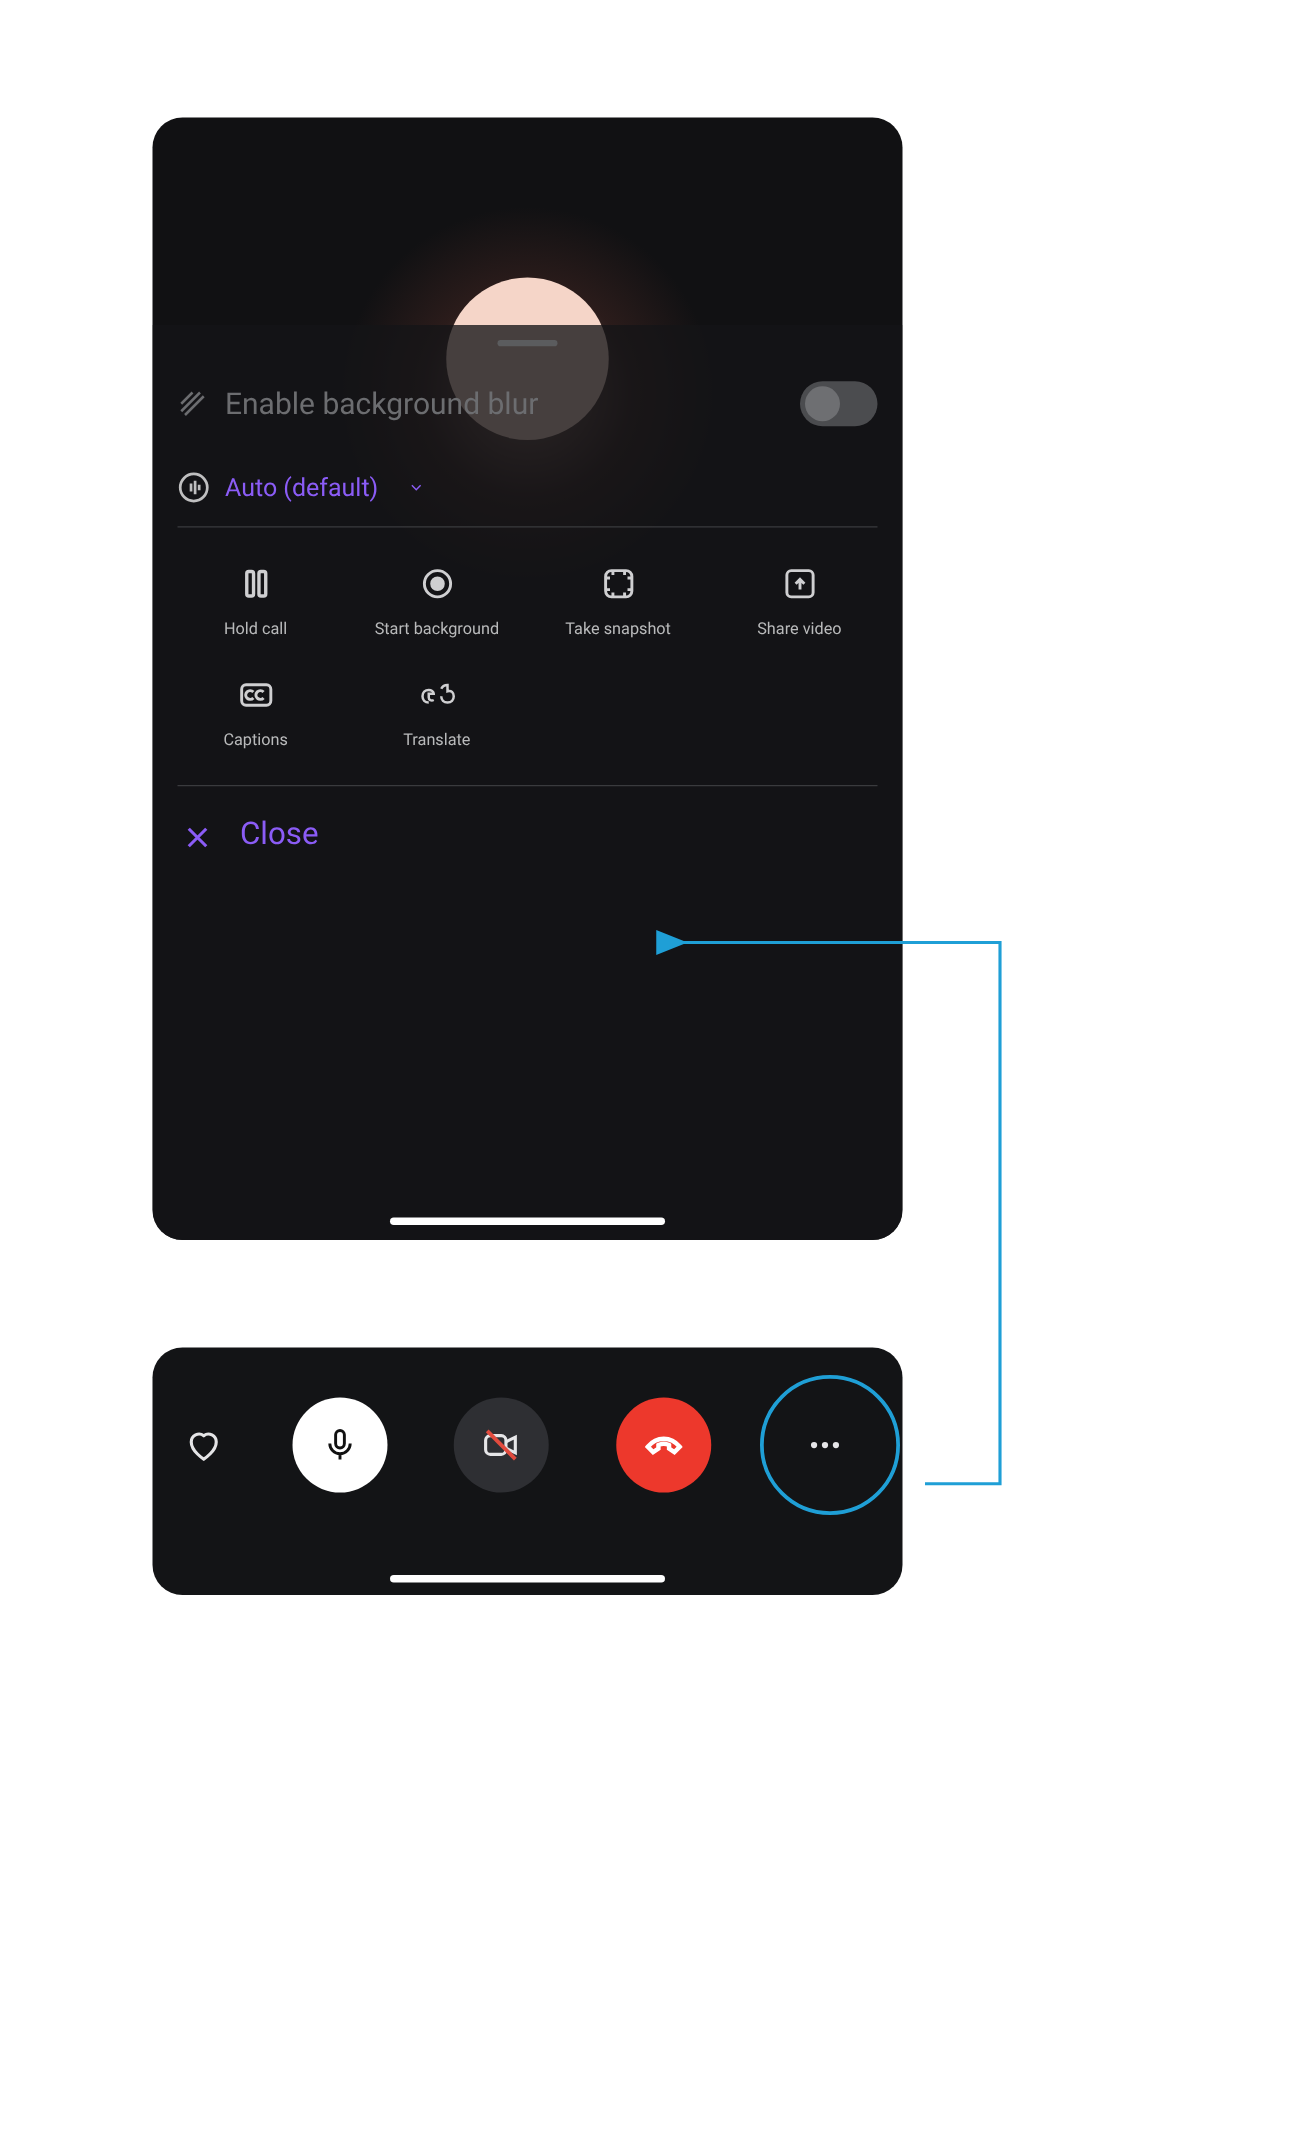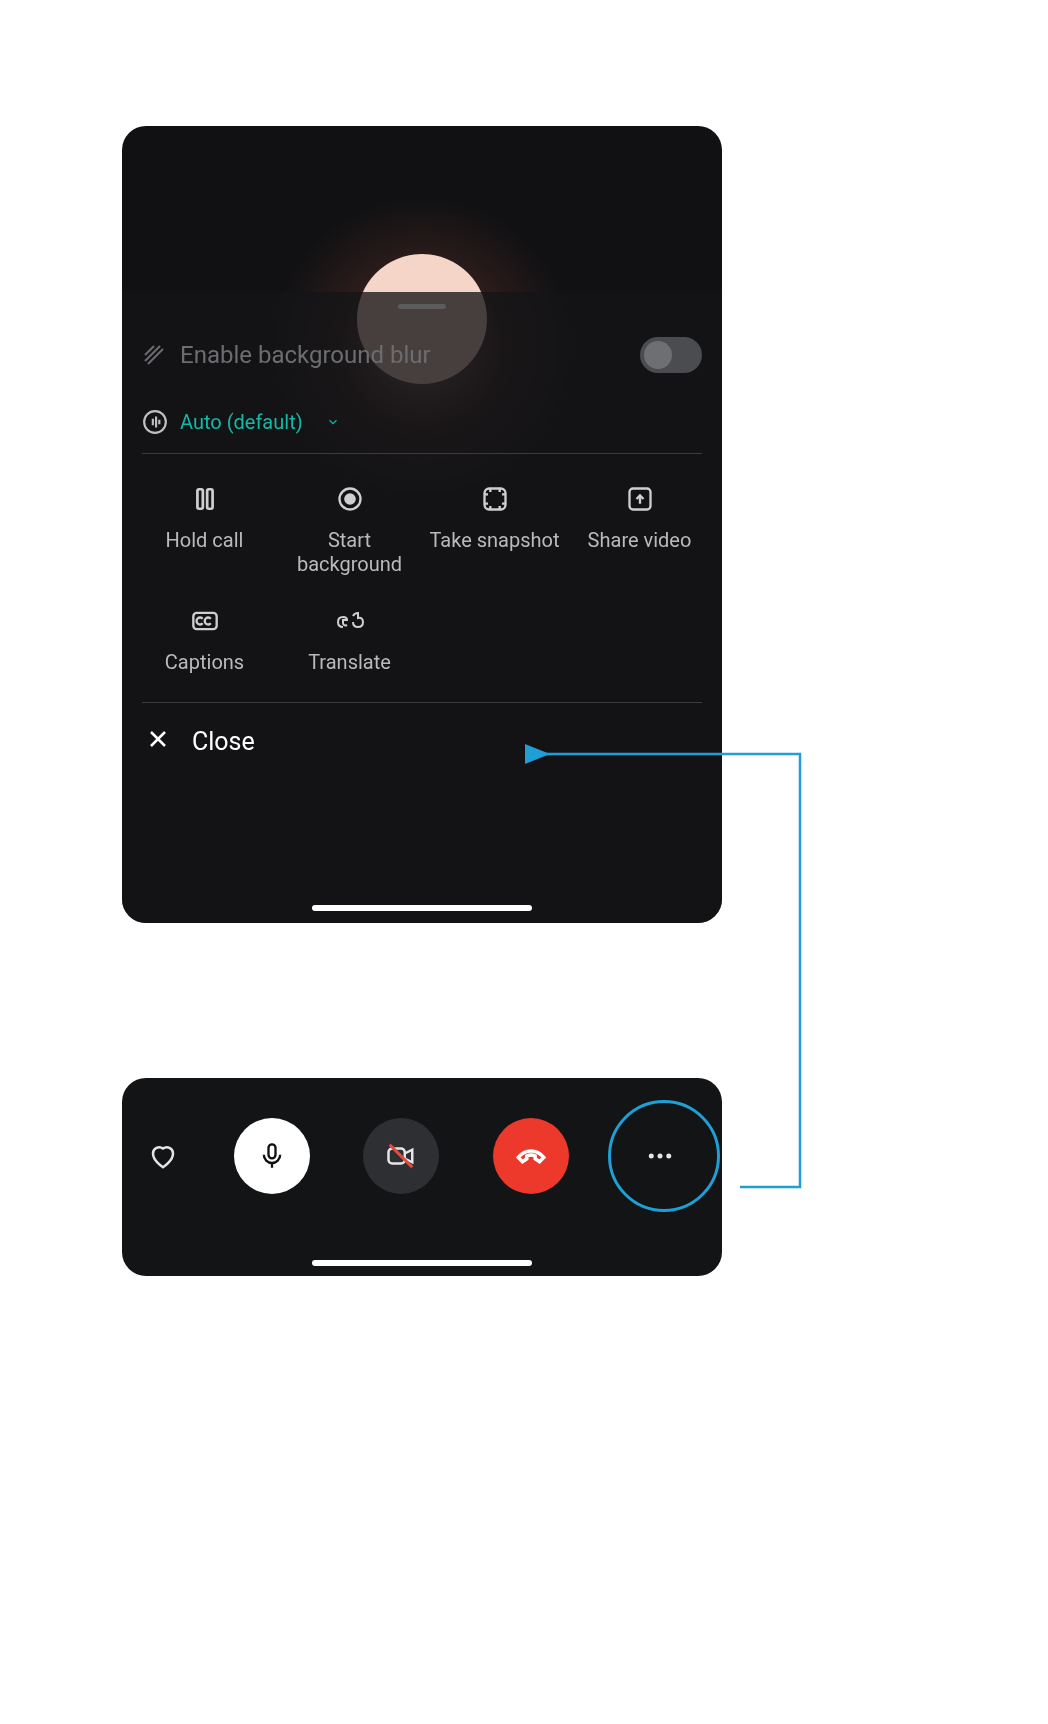--- a/index.html
+++ b/index.html
@@ -11,25 +11,24 @@
     position: relative;
     overflow: hidden;
   }
 
   
   .panel-top {
     position: absolute;
     left: 122px;
     top: 94px;
     width: 600px;
-    height: 797px;
+    height: 898px;
     background: #111113;
     border-radius: 24px;
     overflow: hidden;
-    margin-top: 32px;
   }
   .panel-top::before {
     content: "";
     position: absolute;
     left: 50%;
     top: 70px;
     width: 300px;
     height: 300px;
     margin-left: -150px;
     background: radial-gradient(circle at 50% 50%, rgba(250,195,175,0.45) 0%, rgba(120,60,50,0.25) 40%, rgba(17,17,19,0) 70%);
@@ -103,21 +102,21 @@
     right: 4px; top: 4px;
     width: 28px; height: 28px;
     border-radius: 50%;
     background: #ffffff;
   }
 
   .value-select {
     display: flex;
     align-items: center;
     gap: 23px;
-    color: #14b8a6;
+    color: #8b5cf6;
     font-size: 20px;
   }
 
   .divider {
     height: 1px;
     background: #3a3b3e;
     margin: 0 20px;
   }
 
   .action-grid {
@@ -133,31 +132,31 @@
     gap: 14px;
     color: #cfcfd1;
   }
   .action-item .aicon {
     height: 30px;
     display: flex;
     align-items: center;
     justify-content: center;
   }
   .action-item .alabel {
-    font-size: 20px;
+    font-size: 13px;
     text-align: center;
     color: #b9babb;
   }
 
   .close-row {
     display: flex;
-    align-items: flex-start;
+    align-items: flex-end;
     gap: 22px;
     padding: 24px 24px 8px 24px;
-    color: #ffffff;
+    color: #8b5cf6;
   }
   .close-row .clabel { font-size: 25px; }
 
   .home-indicator {
     position: absolute;
     left: 50%;
     bottom: 12px;
     width: 220px;
     height: 6px;
     margin-left: -110px;

